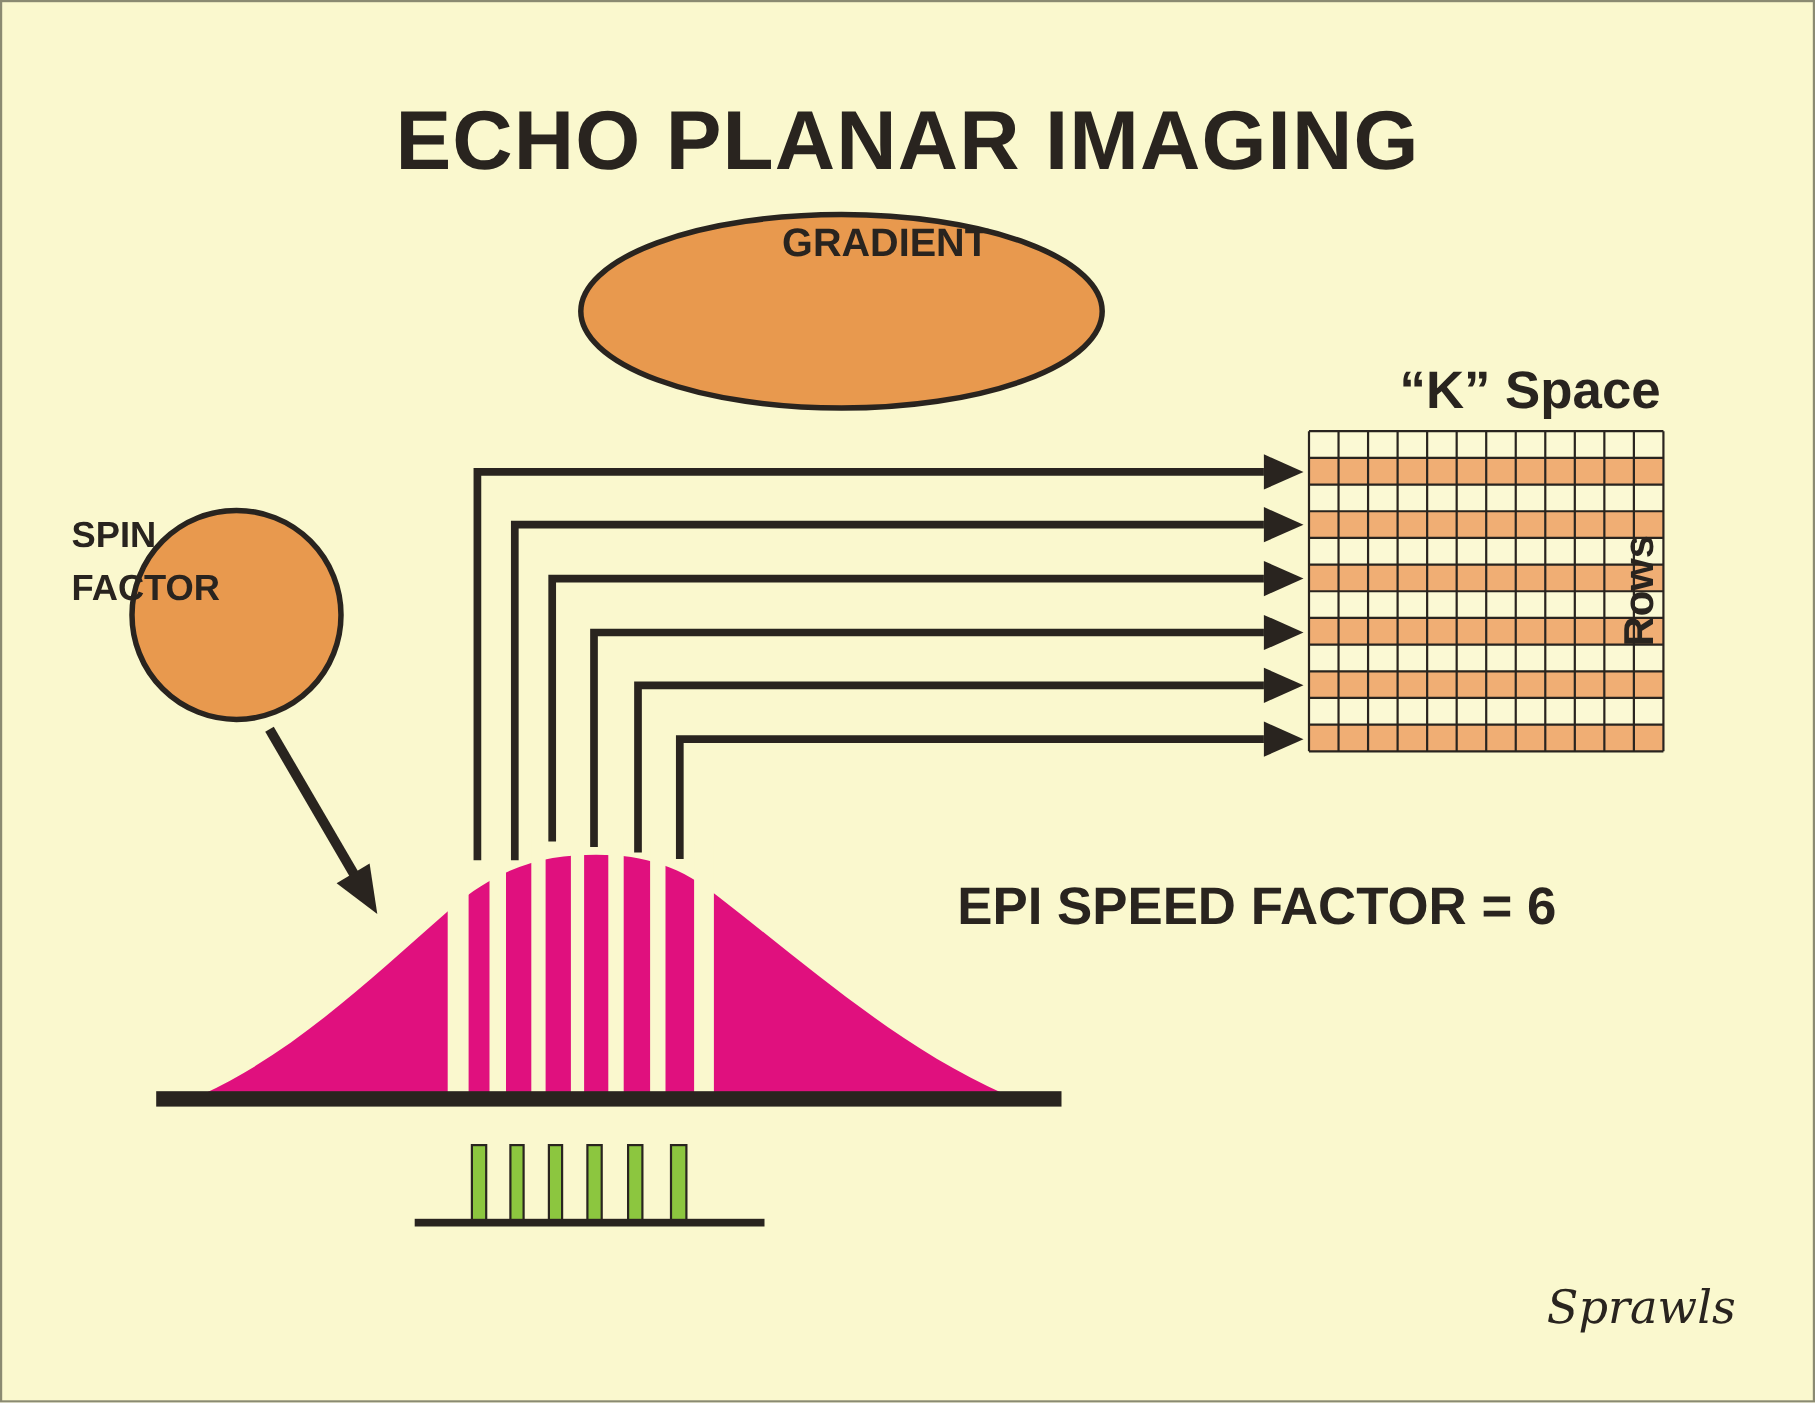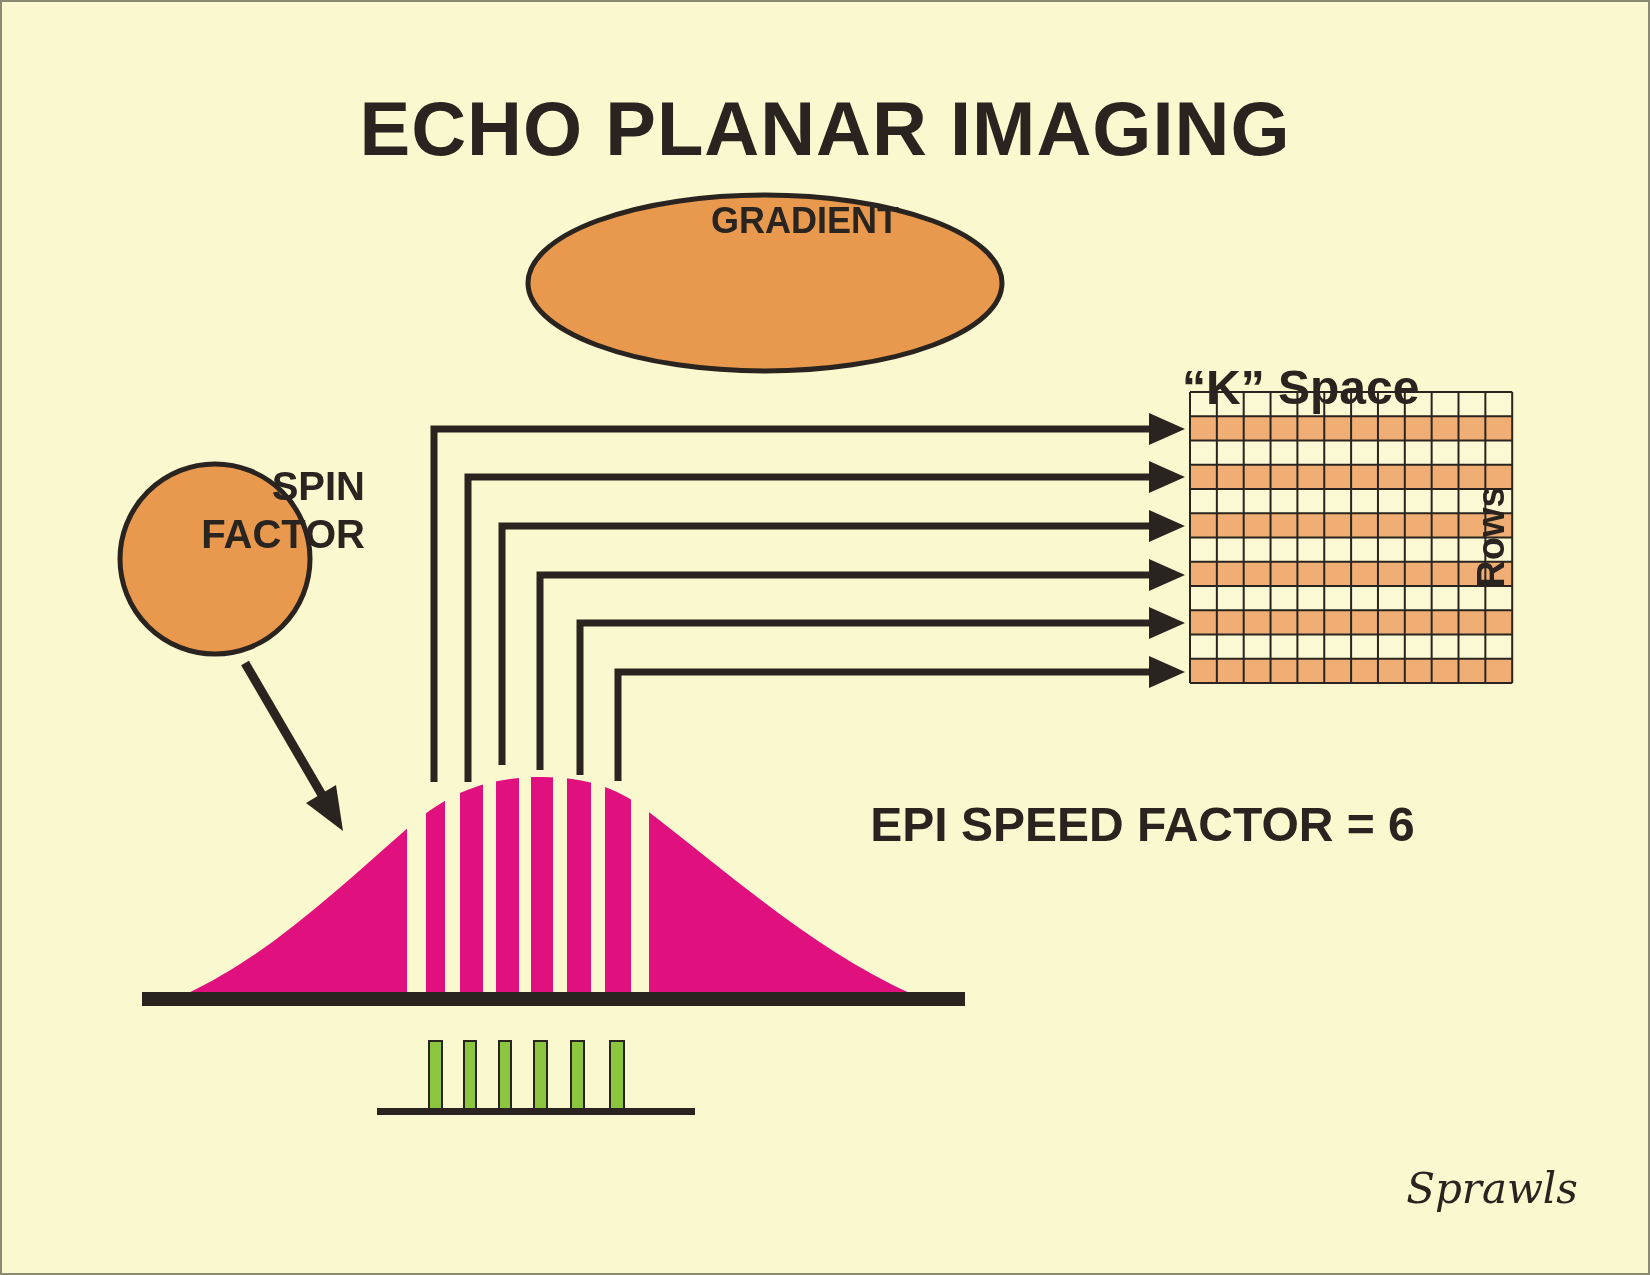--- a/index.html
+++ b/index.html
@@ -15,27 +15,26 @@
   .label{position:absolute;color:var(--ink);font-weight:bold;white-space:nowrap;}
   #page-title{
     left:0;right:0;top:64px;text-align:center;
     font-size:76px;letter-spacing:1px;margin-top:19px;
   }
   #ellipse-text{
     left:563px;top:194px;width:480px;text-align:center;
     font-size:36px;line-height:50px;
   }
   #circle-text{
-    left:63px;top:460px;width:300px;text-align:right;
-    font-size:40px;line-height:48px;
+    left:63px;top:460px;width:300px;text-align:left;
+    font-size:33px;line-height:48px;
   }
   #kspace-title{
-    left:1180px;top:326px;width:330px;text-align:left;
+    left:1224px;top:326px;width:330px;text-align:center;
     font-size:48px;
-    margin-top:32px;
   }
   #rows-label{
     left:1429px;top:514px;width:120px;height:42px;
     text-align:center;font-size:38px;line-height:42px;
     transform:rotate(-90deg);
   }
   #epi-label{
     left:828px;top:795px;width:625px;text-align:center;
     font-size:48px;
   }

